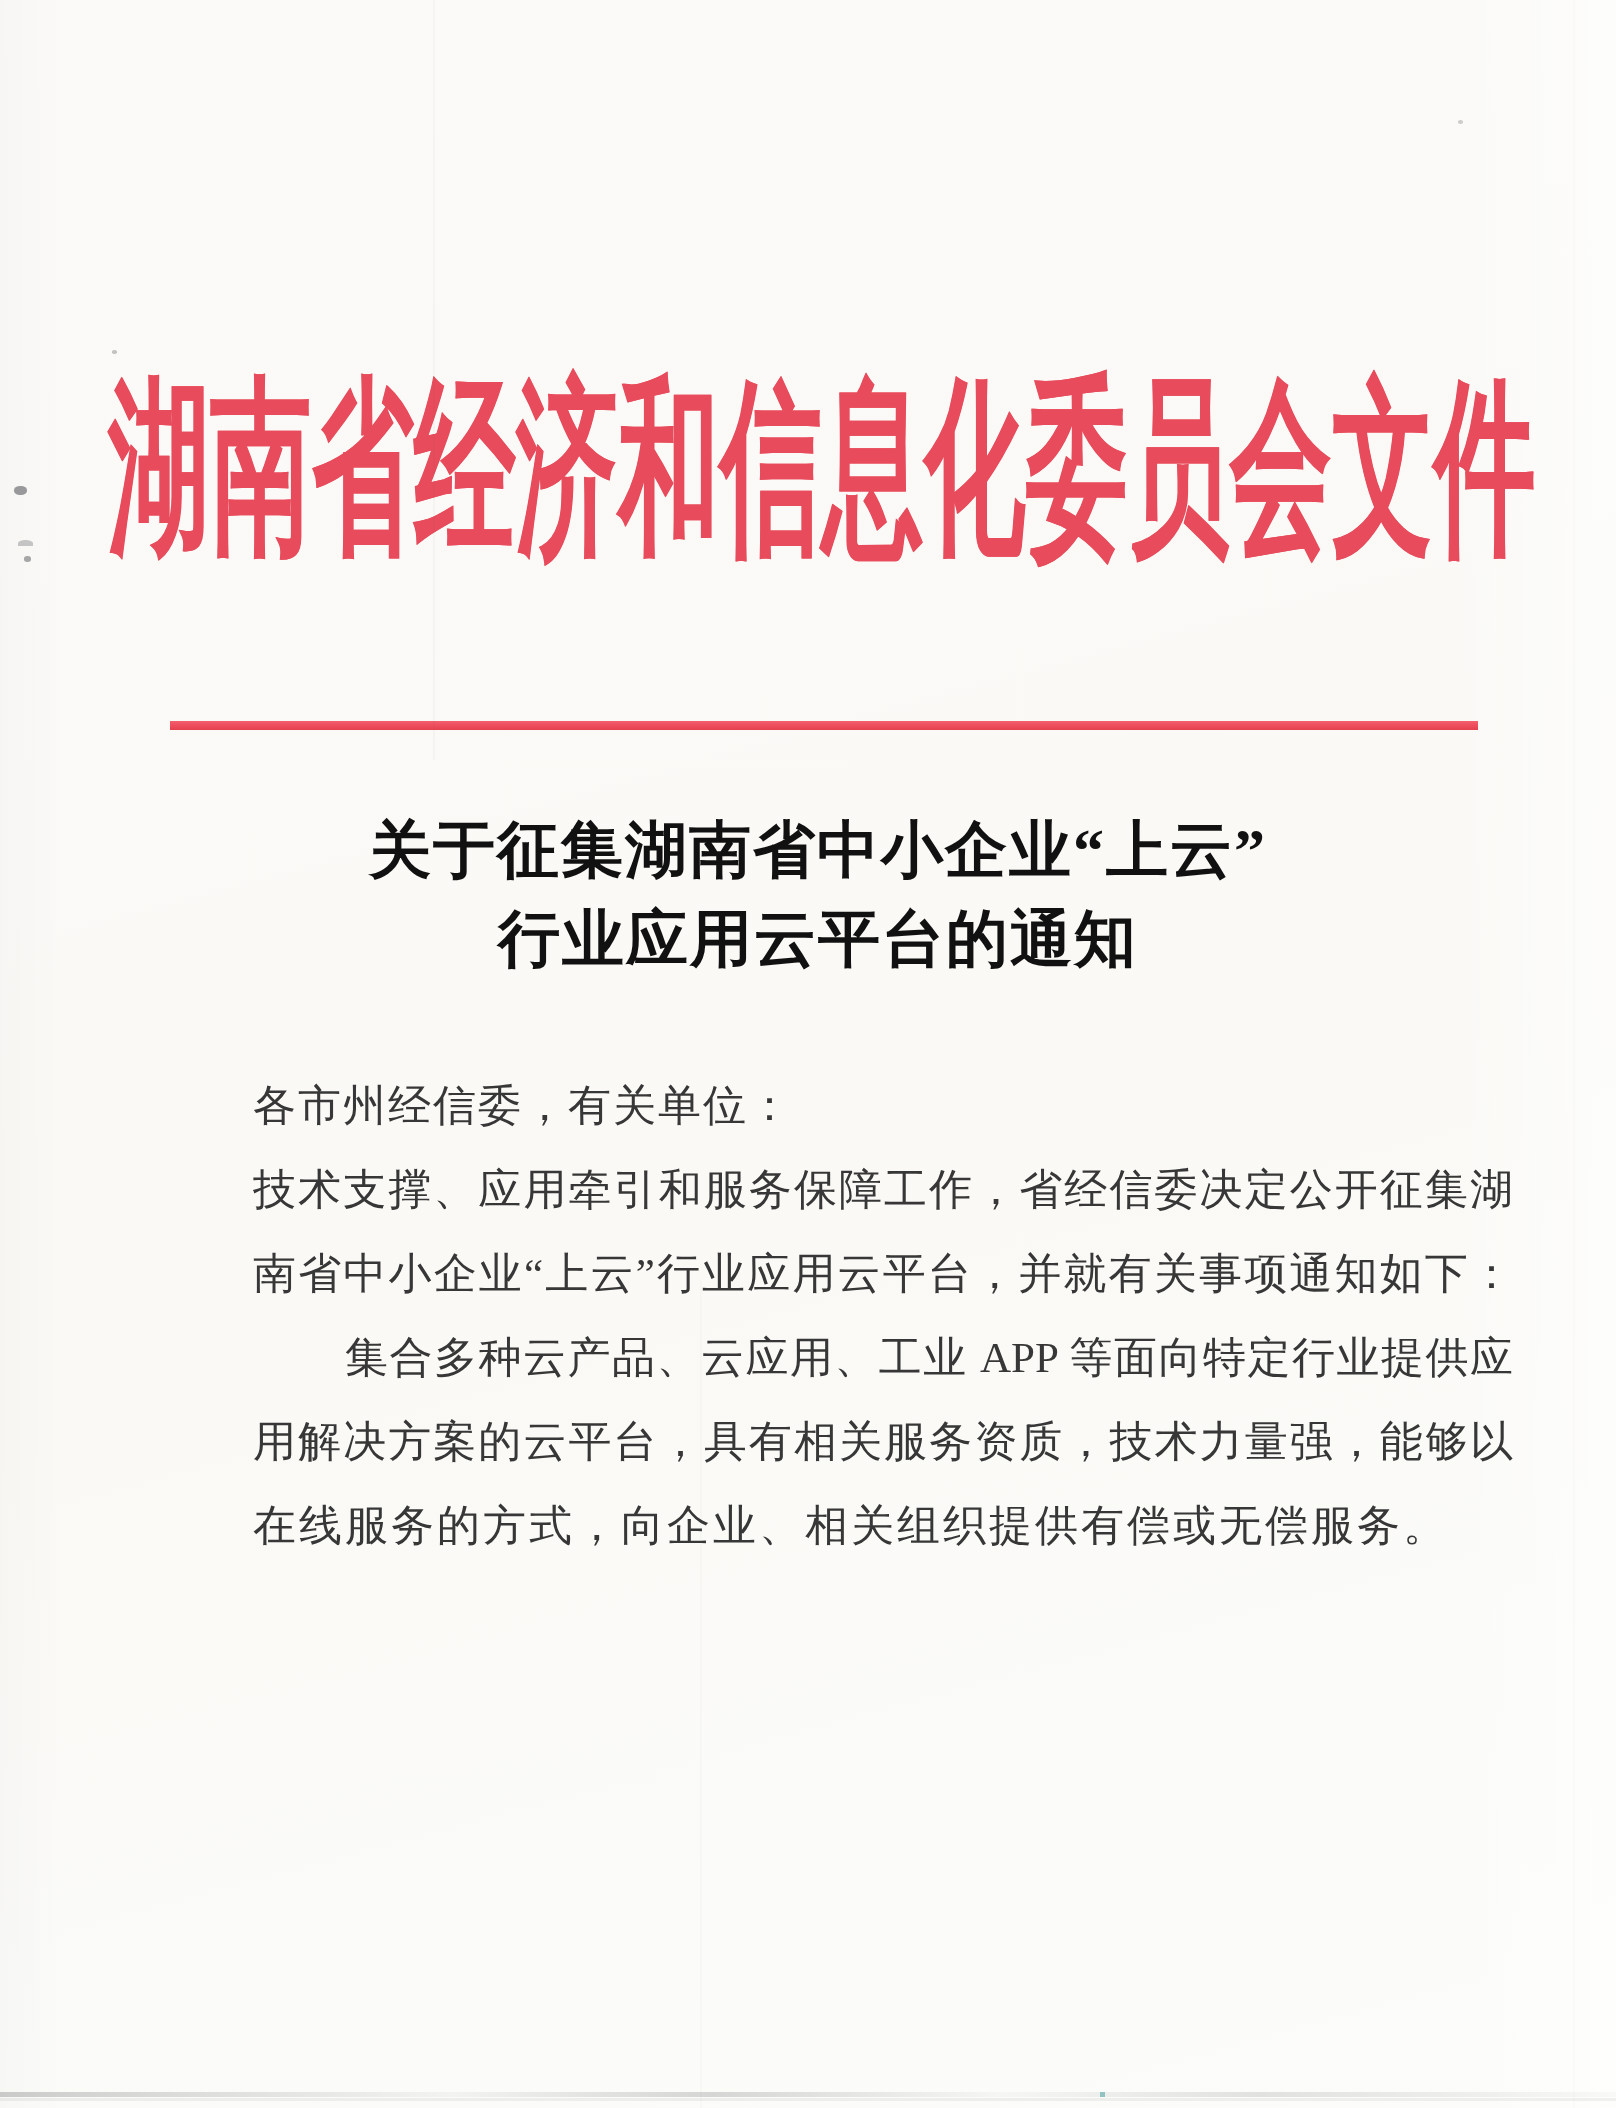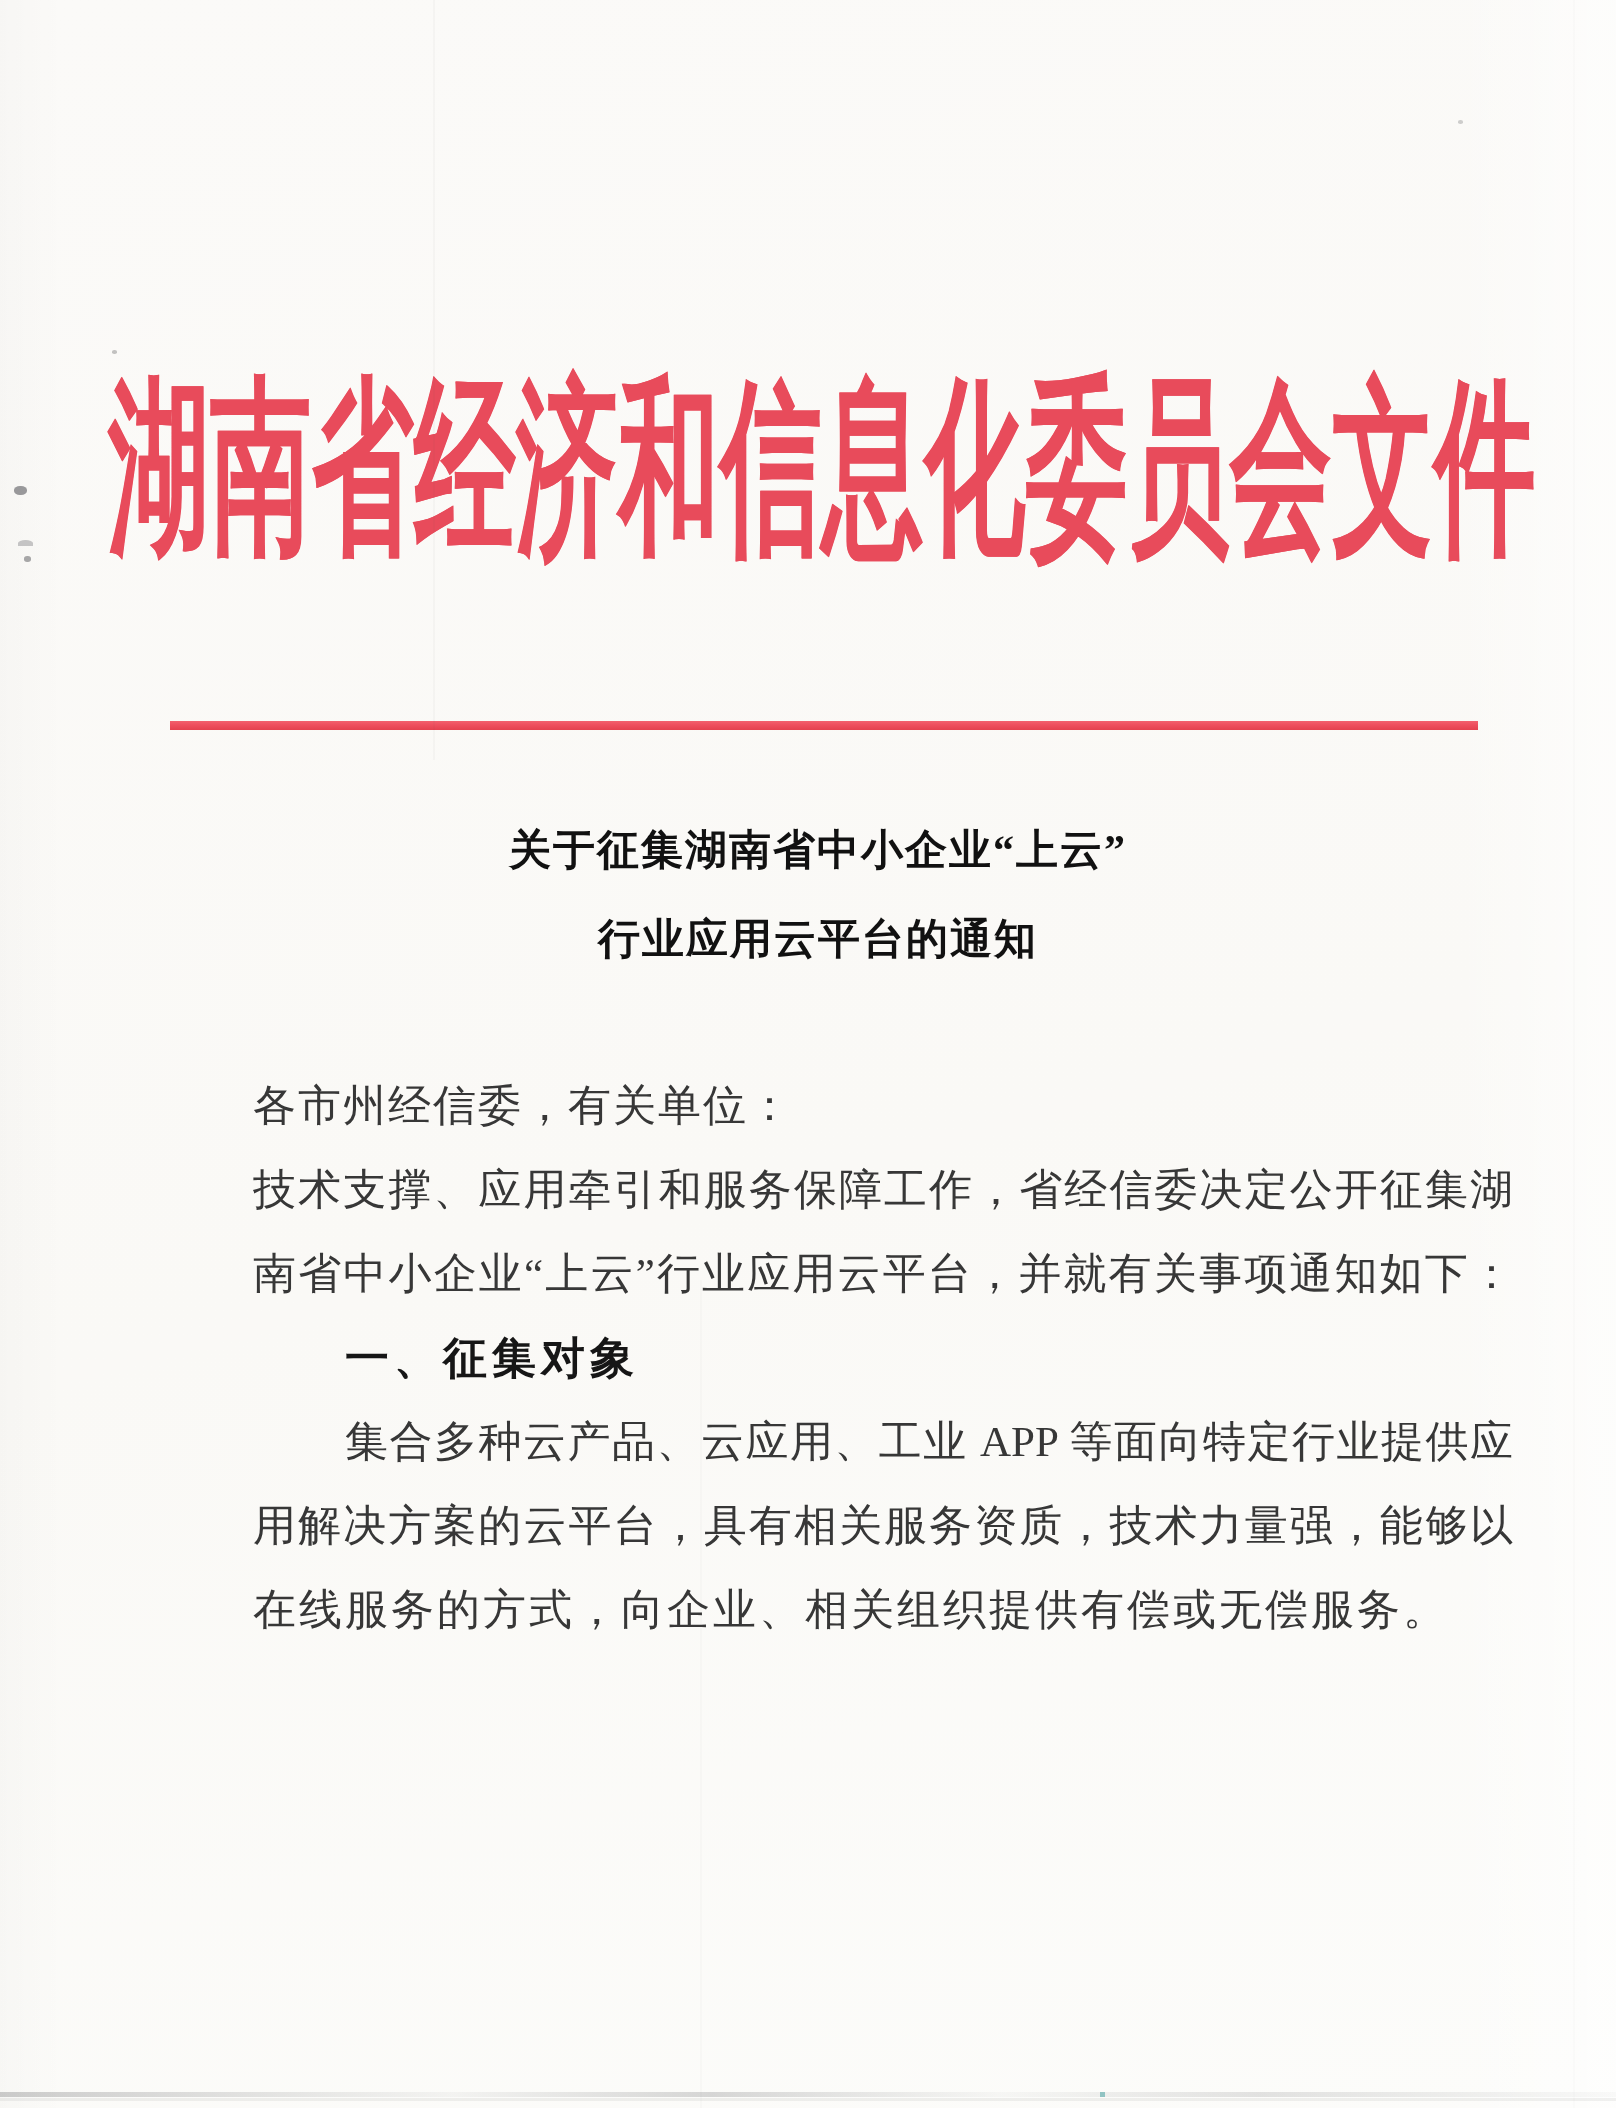--- a/index.html
+++ b/index.html
@@ -28,21 +28,21 @@
     transform-origin:50% 0;
     text-shadow:0.5px 0 0 currentColor;
   }
   .red-divider{
     position:absolute;top:721px;left:170px;width:1308px;height:9px;
     background:linear-gradient(to bottom,#f2606e,var(--red-divider,#ee4e5e) 45%,#e4414f);
   }
   .doc-title{
     position:absolute;top:806px;left:188px;width:1260px;
     text-align:center;
-    font-weight:700;font-size:42px;line-height:89px;letter-spacing:2px;
+    font-weight:700;font-size:62px;line-height:89px;letter-spacing:2px;
     color:var(--title-black,#111111);
   }
   .doc-body{
     position:absolute;top:1064px;left:205px;width:1260px;
     font-size:43px;color:var(--body-text,#373737);margin-left:48px;
   }
   .line{height:84px;line-height:84px;letter-spacing:2px;}
   .line.greeting{letter-spacing:2px;}
   .line.para-start{text-indent:92px;}
   .line.para-end{letter-spacing:3px;}
@@ -91,21 +91,20 @@
 
   <div class="doc-title">
     <div>关于征集湖南省中小企业“上云”</div>
     <div>行业应用云平台的通知</div>
   </div>
 
   <div class="doc-body">
       <div class="line greeting">各市州经信委，有关单位：</div>
       <div class="line para justify">技术支撑、应用牵引和服务保障工作，省经信委决定公开征集湖</div>
       <div class="line para justify">南省中小企业“上云”行业应用云平台，并就有关事项通知如下：</div>
-      <div class="line heading">一、征集对象</div>
       <div class="line para-start justify">集合多种云产品、云应用、工业 APP 等面向特定行业提供应</div>
       <div class="line para justify">用解决方案的云平台，具有相关服务资质，技术力量强，能够以</div>
       <div class="line para-end">在线服务的方式，向企业、相关组织提供有偿或无偿服务。</div>
     </div>
 
   <div class="streak s1"></div>
   <div class="streak s2"></div>
   <div class="streak s3"></div>
   <div class="speck a"></div>
   <div class="speck b"></div>

